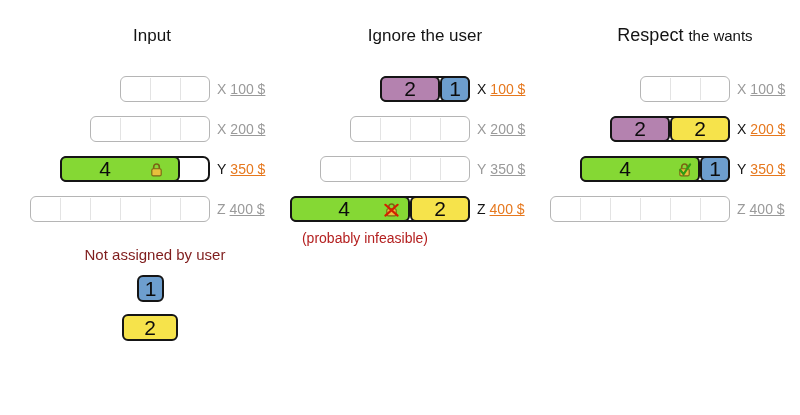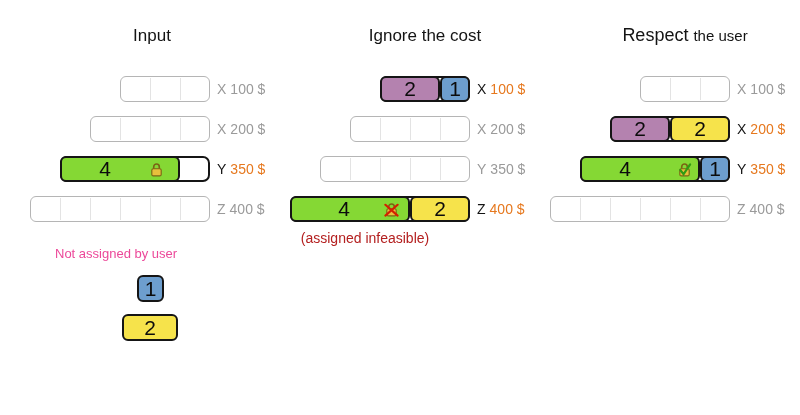--- a/index.html
+++ b/index.html
@@ -21,27 +21,27 @@
     display:flex; align-items:center; justify-content:center;
     font-size:21px; color:#0c0c0c;
   }
   .block.green  { background:#85d834; }
   .block.yellow { background:#f6e34b; }
   .block.purple { background:#b482af; }
   .block.blue   { background:#6d9ece; }
   .lockicon { position:absolute; top:4px; }
   .rowlabel { position:absolute; font-size:14px; white-space:nowrap; }
   .rowlabel .m { color:#9a9a9a; }
-  .rowlabel .p { color:#9a9a9a; margin-left:4px; }
+  .rowlabel .p { color:#9a9a9a; margin-left:4px;text-decoration:underline; }
   .rowlabel.active .m { color:#141414; }
   .rowlabel.active .p { color:#e6781e; }
   .caption { position:absolute; width:200px; text-align:center; font-size:14px; line-height:17px; }
   .caption.red { color:#b42020; }
   .caption.ok  { color:#58a82c; }
-  .subtitle { position:absolute; width:200px; font-size:13px; color:#ec4899; }
+  .subtitle { position:absolute; width:200px; text-align:center; font-size:15px; color:#7f1d1d; }
 </style>
 </head>
 <body>
 
 <div class="stage">
 
   <div class="title" style="left:52px;top:26px;width:200px">Input</div>
 
   <div>
     <div class="box" style="left:120px;top:76px;width:90px">
@@ -95,21 +95,21 @@
   <div class="block blue" style="left:137px;top:275px;width:27px;height:27px">
     <span>1</span>
   </div>
   <div class="block yellow" style="left:122px;top:314px;width:56px;height:27px">
     <span>2</span>
   </div>
   <div class="block purple" style="left:122px;top:352px;width:56px;height:27px">
     <span>2</span>
   </div>
 
-  <div class="title" style="left:320px;top:26px;width:210px">Ignore the cost</div>
+  <div class="title" style="left:320px;top:26px;width:210px">Ignore the user</div>
 
   <div>
     <div class="box active" style="left:380px;top:76px;width:90px"></div>
     <div class="block purple" style="left:380px;top:76px;width:60px">
       <span>2</span>
     </div>
     <div class="block blue" style="left:440px;top:76px;width:30px">
       <span>1</span>
     </div>
     <div class="rowlabel active" style="left:477px;top:81px">
@@ -152,25 +152,25 @@
     </div>
     <div class="block yellow" style="left:410px;top:196px;width:60px">
       <span>2</span>
     </div>
     <div class="rowlabel active" style="left:477px;top:201px">
       <span class="m">Z</span><span class="p">400 $</span>
     </div>
   </div>
 
   <div class="caption red" style="left:265px;top:230px">
-    <div>(assigned infeasible)</div>
+    <div>(probably infeasible)</div>
   </div>
 
   <div class="title" style="left:580px;top:25px;width:210px">
-    <span style="font-size:18px">Respect</span><span class="trest">the user</span>
+    <span style="font-size:18px">Respect</span><span class="trest">the wants</span>
   </div>
 
   <div>
     <div class="box" style="left:640px;top:76px;width:90px">
       <div class="sep" style="left:29px"></div>
       <div class="sep" style="left:59px"></div>
     </div>
     <div class="rowlabel" style="left:737px;top:81px">
       <span class="m">X</span><span class="p">100 $</span>
     </div>

